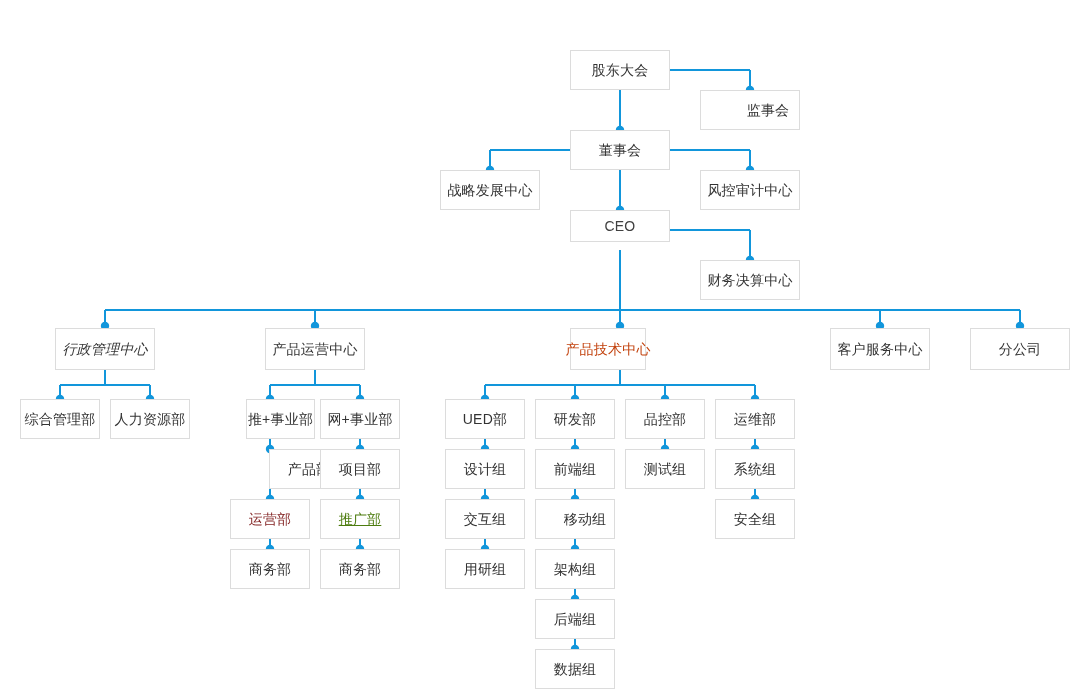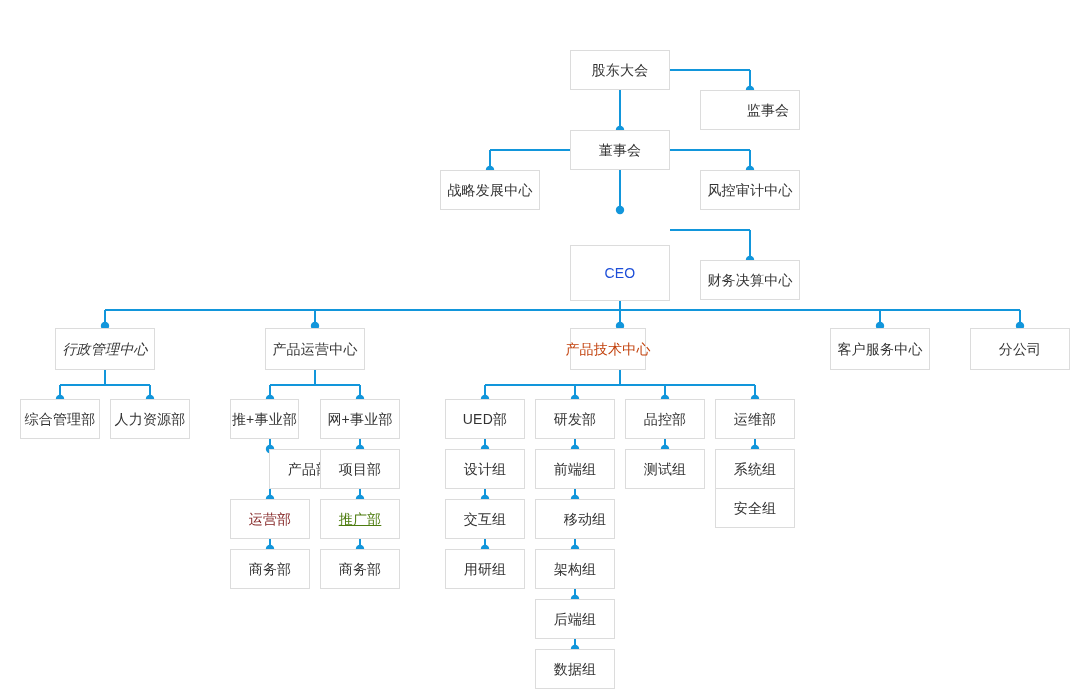--- a/index.html
+++ b/index.html
@@ -142,21 +142,21 @@
       </div>
       <div class="node big" style="left: 570px; top: 130px; width: 100px; height: 40px; border-color: rgb(220, 220, 220); color: rgb(51, 51, 51);">
         <span>董事会</span>
       </div>
       <div class="node big" style="left: 440px; top: 170px; width: 100px; height: 40px; border-color: rgb(220, 220, 220); color: rgb(51, 51, 51);">
         <span>战略发展中心</span>
       </div>
       <div class="node big" style="left: 700px; top: 170px; width: 100px; height: 40px; border-color: rgb(220, 220, 220); color: rgb(51, 51, 51);">
         <span>风控审计中心</span>
       </div>
-      <div class="node big" style="left: 570px; top: 210px; width: 100px; height: 56px; border-color: rgb(220, 220, 220); color: #1d4ed8; margin-top: 35px;">
+      <div class="node big" style="left: 570px; top: 210px; width: 100px; height: 32px; border-color: rgb(220, 220, 220); color: #404040;">
         <span>CEO</span>
       </div>
       <div class="node big" style="left: 700px; top: 260px; width: 100px; height: 40px; border-color: rgb(220, 220, 220); color: rgb(51, 51, 51);">
         <span>财务决算中心</span>
       </div>
       <div class="node big" style="left: 55px; top: 328px; width: 100px; height: 42px; border-color: rgb(220, 220, 220); color: rgb(51, 51, 51); font-style: italic;">
         <span>行政管理中心</span>
       </div>
       <div class="node big" style="left: 265px; top: 328px; width: 100px; height: 42px; border-color: rgb(220, 220, 220); color: rgb(51, 51, 51);">
         <span>产品运营中心</span>
@@ -169,21 +169,21 @@
       </div>
       <div class="node big" style="left: 970px; top: 328px; width: 100px; height: 42px; border-color: rgb(220, 220, 220); color: rgb(51, 51, 51);">
         <span>分公司</span>
       </div>
       <div class="node leaf" style="left: 20px; top: 399px; width: 80px; height: 40px; border-color: rgb(220, 220, 220); color: rgb(51, 51, 51);">
         <span>综合管理部</span>
       </div>
       <div class="node leaf" style="left: 110px; top: 399px; width: 80px; height: 40px; border-color: rgb(220, 220, 220); color: rgb(51, 51, 51);">
         <span>人力资源部</span>
       </div>
-      <div class="node leaf" style="left: 230px; top: 399px; width: 69px; height: 40px; border-color: rgb(220, 220, 220); color: rgb(51, 51, 51);">
+      <div class="node leaf" style="left: 246px; top: 399px; width: 69px; height: 40px; border-color: rgb(220, 220, 220); color: rgb(51, 51, 51);">
         <span>推+事业部</span>
       </div>
       <div class="node leaf" style="left: 320px; top: 399px; width: 80px; height: 40px; border-color: rgb(220, 220, 220); color: rgb(51, 51, 51);">
         <span>网+事业部</span>
       </div>
       <div class="node leaf" style="left: 230px; top: 449px; width: 80px; height: 40px; border-color: rgb(220, 220, 220); color: rgb(51, 51, 51); margin-left: 39px;">
         <span>产品部</span>
       </div>
       <div class="node leaf" style="left: 320px; top: 449px; width: 80px; height: 40px; border-color: rgb(220, 220, 220); color: rgb(51, 51, 51);">
         <span>项目部</span>
@@ -223,21 +223,21 @@
       </div>
       <div class="node leaf" style="left: 715px; top: 449px; width: 80px; height: 40px; border-color: rgb(220, 220, 220); color: rgb(51, 51, 51);">
         <span>系统组</span>
       </div>
       <div class="node leaf" style="left: 445px; top: 499px; width: 80px; height: 40px; border-color: rgb(220, 220, 220); color: rgb(51, 51, 51);">
         <span>交互组</span>
       </div>
       <div class="node leaf" style="left: 535px; top: 499px; width: 80px; height: 40px; border-color: rgb(220, 220, 220); color: rgb(51, 51, 51); padding-left: 20px;">
         <span>移动组</span>
       </div>
-      <div class="node leaf" style="left: 715px; top: 488px; width: 80px; height: 40px; border-color: rgb(220, 220, 220); color: rgb(51, 51, 51);">
+      <div class="node leaf" style="left: 715px; top: 499px; width: 80px; height: 40px; border-color: rgb(220, 220, 220); color: rgb(51, 51, 51);">
         <span>安全组</span>
       </div>
       <div class="node leaf" style="left: 445px; top: 549px; width: 80px; height: 40px; border-color: rgb(220, 220, 220); color: rgb(51, 51, 51);">
         <span>用研组</span>
       </div>
       <div class="node leaf" style="left: 535px; top: 549px; width: 80px; height: 40px; border-color: rgb(220, 220, 220); color: rgb(51, 51, 51);">
         <span>架构组</span>
       </div>
       <div class="node leaf" style="left: 535px; top: 599px; width: 80px; height: 40px; border-color: rgb(220, 220, 220); color: rgb(51, 51, 51);">
         <span>后端组</span>

